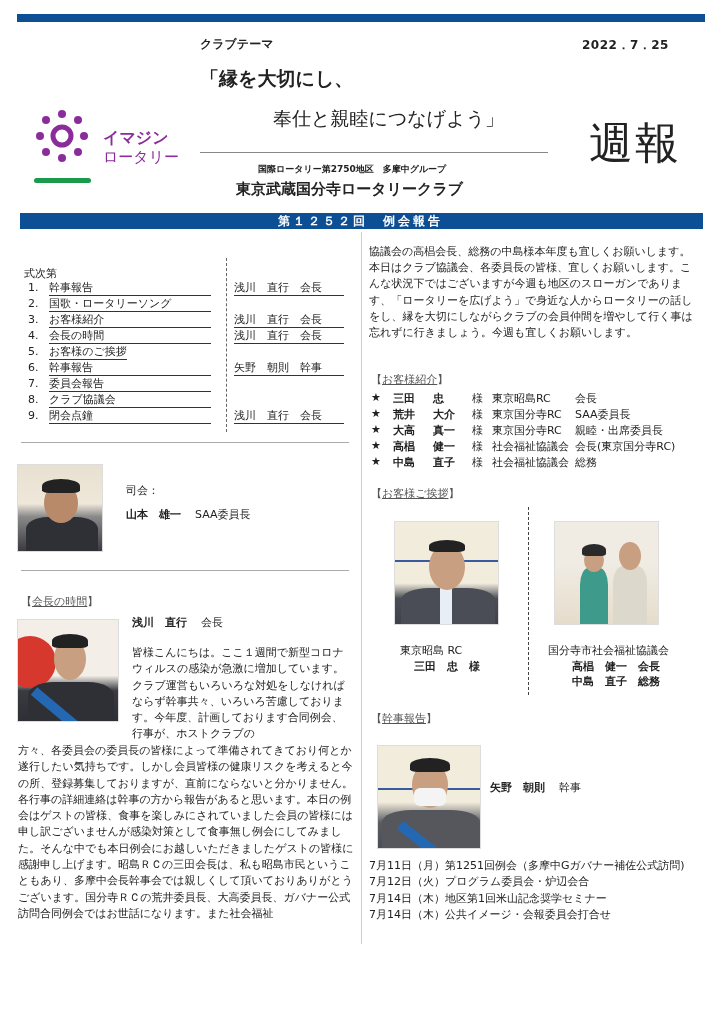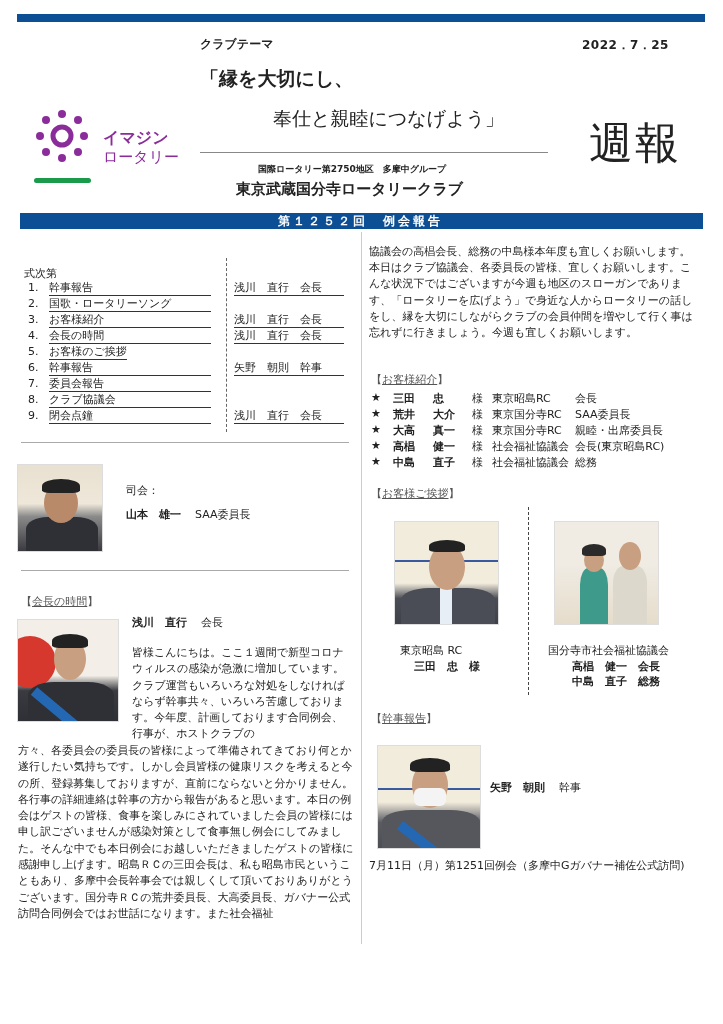--- a/index.html
+++ b/index.html
@@ -201,21 +201,21 @@
       <span class="g-sama">様</span>
       <span class="g-org">東京国分寺RC</span>
       <span class="g-role">親睦・出席委員長</span>
     </div>
   <div class="guest-row">
       <span class="g-star">★</span>
       <span class="g-last">高椙</span>
       <span class="g-first">健一</span>
       <span class="g-sama">様</span>
       <span class="g-org">社会福祉協議会</span>
-      <span class="g-role">会長(東京昭島RC)</span>
+      <span class="g-role">会長(東京国分寺RC)</span>
     </div>
   <div class="guest-row">
       <span class="g-star">★</span>
       <span class="g-last">中島</span>
       <span class="g-first">直子</span>
       <span class="g-sama">様</span>
       <span class="g-org">社会福祉協議会</span>
       <span class="g-role">総務</span>
     </div>
 </div>
@@ -252,13 +252,16 @@
   <div class="face" style="left:34px;top:16px;width:36px;height:46px;"></div>
   <div style="position:absolute;left:36px;top:42px;width:32px;height:18px;background:#f4f4f4;border-radius:6px;"></div>
   <div style="position:absolute;left:32px;top:12px;width:40px;height:14px;background:#222;border-radius:50% 50% 20% 20%;"></div>
 </div>
 <div class="abs" style="left:490px;top:780px;font-size:11px;">
   <b>矢野　朝則</b><span style="display:inline-block;width:14px"></span><span>幹事</span>
 </div>
 
 <div class="abs events">
   <div>7月11日（月）第1251回例会（多摩中Gガバナー補佐公式訪問)</div>
+  <div>7月12日（火）プログラム委員会・炉辺会合</div>
+  <div>7月14日（木）地区第1回米山記念奨学セミナー</div>
+  <div>7月14日（木）公共イメージ・会報委員会打合せ</div>
 </div>
 
 </body></html>

